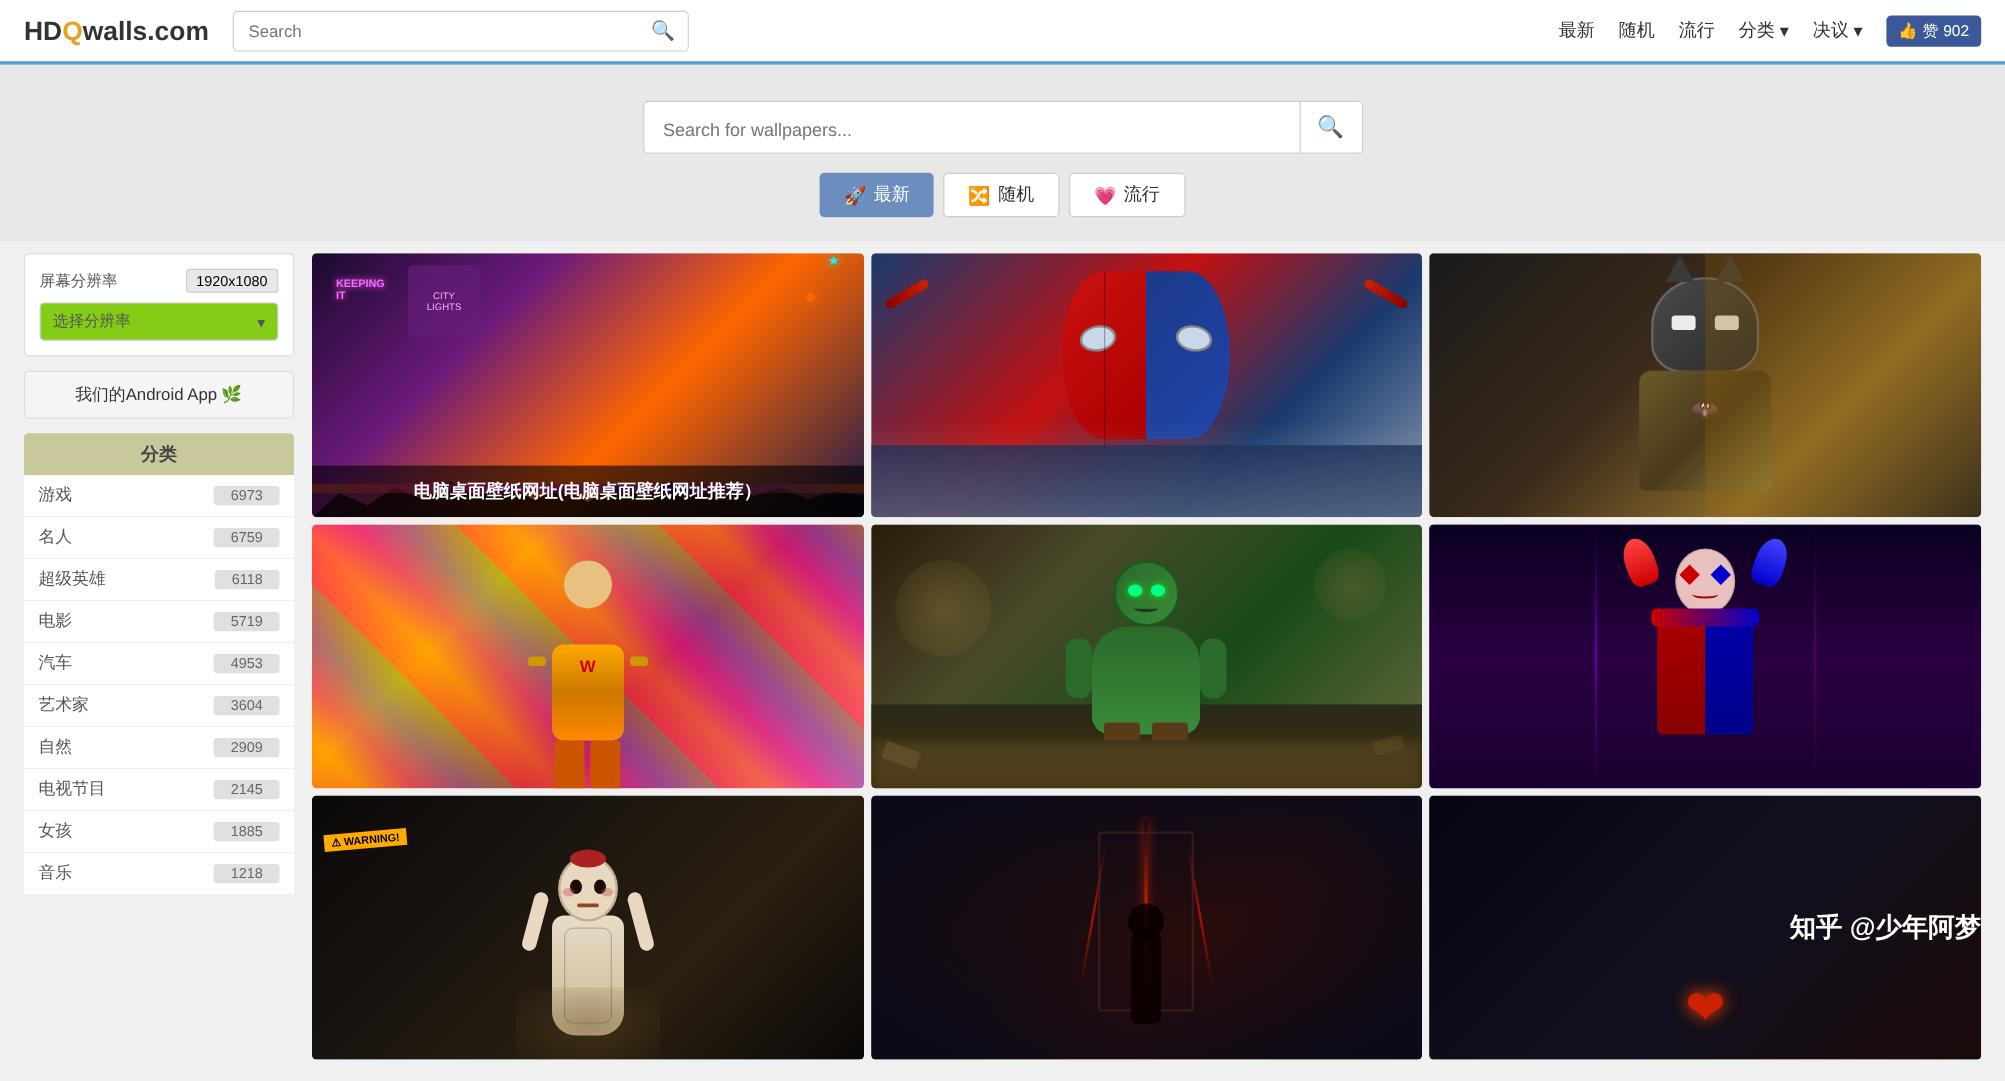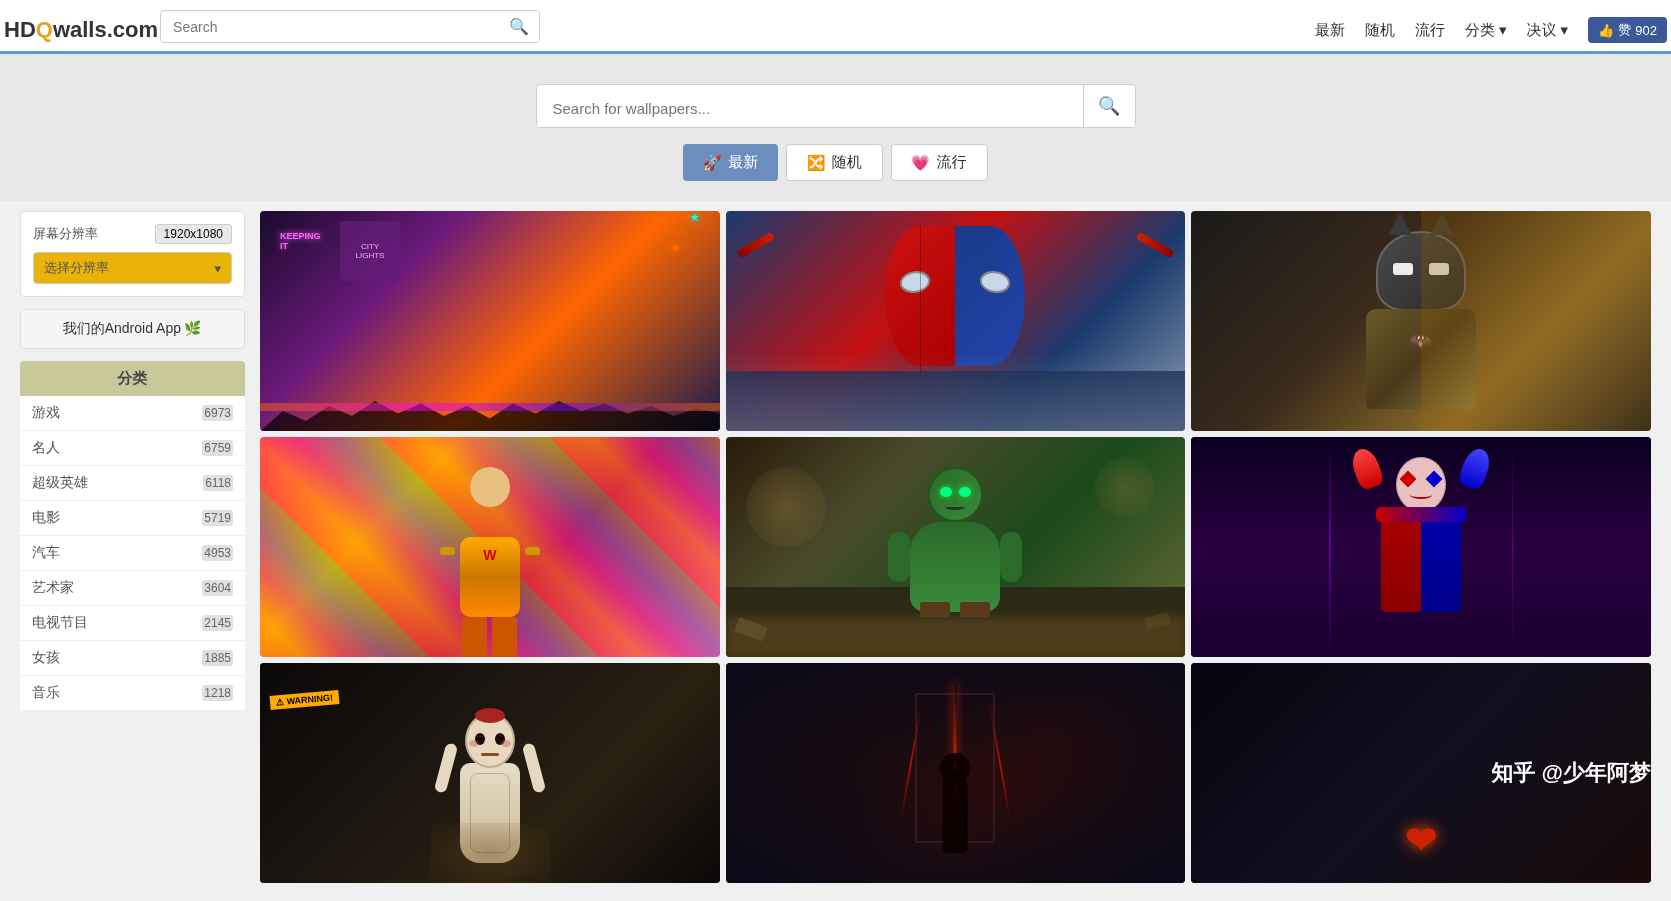--- a/index.html
+++ b/index.html
@@ -3,23 +3,23 @@
   <meta charset="utf-8">
   <style>
     * { margin: 0; padding: 0; box-sizing: border-box; }
     body { font-family: Arial, sans-serif; background: #f0f0f0; font-size: 14px; }
 
     
     .header {
       background: #fff;
       border-bottom: 3px solid #5b9bd5;
       display: flex;
-      align-items: flex-end;
-      padding: 8px 4px;
-      gap: 2px;
+      align-items: center;
+      padding: 8px 20px;
+      gap: 20px;
       height: 54px;
     }
     .logo {
       font-size: 22px;
       font-weight: bold;
       color: #333;
       white-space: nowrap;
     }
     .logo span { color: #e8a020; }
     .header-search {
@@ -176,21 +176,21 @@
     .resolution-select {
       display: flex;
       align-items: center;
       justify-content: space-between;
       border: 1px solid #ccc;
       border-radius: 4px;
       padding: 6px 10px;
       cursor: pointer;
       color: #555;
       font-size: 13px;
-      background: #eab308;
+      background: #84cc16;
     }
     .android-btn {
       background: #f5f5f5;
       border: 1px solid #ddd;
       border-radius: 4px;
       padding: 10px;
       text-align: center;
       cursor: pointer;
       font-size: 14px;
       color: #333;
@@ -215,21 +215,21 @@
       justify-content: space-between;
       padding: 8px 12px;
       border-bottom: 1px solid #eee;
       background: #fff;
       cursor: pointer;
     }
     .category-name { font-size: 14px; color: #555; }
     .category-count {
       background: #e0e0e0;
       border-radius: 3px;
-      padding: 1px 2px;
+      padding: 1px 14px;
       font-size: 12px;
       color: #666;
     }
 
     
     .gallery {
       flex: 1;
       position: relative;
     }
     .gallery-grid {
@@ -442,20 +442,24 @@
           </div>
           <div class="category-item">
             <span class="category-name">汽车</span>
             <span class="category-count">4953</span>
           </div>
           <div class="category-item">
             <span class="category-name">艺术家</span>
             <span class="category-count">3604</span>
           </div>
           <div class="category-item">
+            <span class="category-name">自然</span>
+            <span class="category-count">2909</span>
+          </div>
+          <div class="category-item">
             <span class="category-name">电视节目</span>
             <span class="category-count">2145</span>
           </div>
           <div class="category-item">
             <span class="category-name">女孩</span>
             <span class="category-count">1885</span>
           </div>
           <div class="category-item">
             <span class="category-name">音乐</span>
             <span class="category-count">1218</span>
@@ -474,20 +478,21 @@
             <div style="position:absolute;top:20px;left:20px;color:#ff66ff;font-size:9px;text-shadow:0 0 6px #ff66ff;font-weight:bold;">KEEPING<br>IT</div>
             <div style="position:absolute;top:10px;left:80px;width:60px;height:60px;background:rgba(100,30,120,0.7);border-radius:4px;display:flex;align-items:center;justify-content:center;color:#ffaaff;font-size:8px;text-align:center;">CITY<br>LIGHTS</div>
             <div style="position:absolute;top:0;right:20px;color:#00ffff;font-size:11px;text-shadow:0 0 8px #00ffff;">★</div>
             <div style="position:absolute;top:30px;right:40px;color:#ff6600;font-size:11px;text-shadow:0 0 8px #ff6600;">◆</div>
 
             <div class="crowd-silhouette"></div>
 
             <div style="position:absolute;bottom:20px;left:0;right:0;height:8px;background:linear-gradient(to right,#ff6600,#ff00ff,#6600ff,#ff6600);opacity:0.5;"></div>
           </div>
         </div>
+        <div class="overlay-banner" style="font-size:15px;">电脑桌面壁纸网址(电脑桌面壁纸网址推荐）</div>
       </div>
 
       <div class="gallery-item" style="position:relative;">
         <div class="img-block img-spiderman">
           <div style="position:absolute;top:0;left:0;right:0;bottom:0;">
 
             <div style="position:absolute;top:15px;left:50%;transform:translateX(-50%);width:140px;height:180px;">
 
               <div style="position:absolute;left:0;top:0;width:70px;height:140px;background:linear-gradient(135deg,#cc1111,#aa0000);border-radius:50% 0 0 50%;"></div>
 

